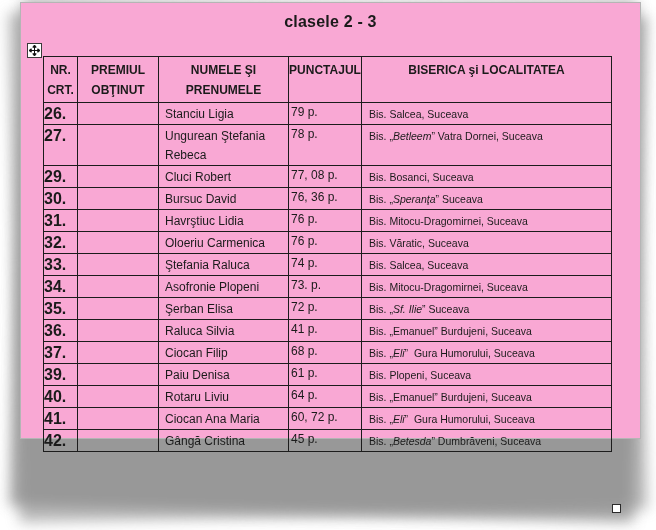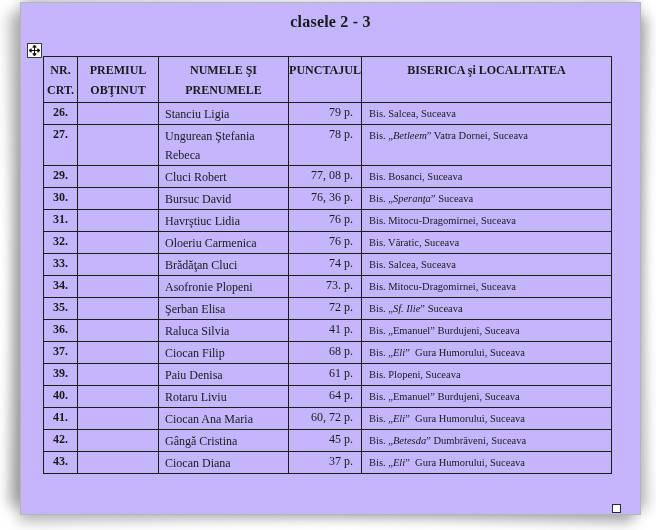--- a/index.html
+++ b/index.html
@@ -15,24 +15,23 @@
     position:absolute;
     background:#8d8d8d;
     filter:blur(7px);
     opacity:.75;
   }
   .backdrop-a { left:16px; top:8px;  width:624px; height:506px; transform:rotate(1.5deg); }
   .backdrop-b { left:14px; top:6px;  width:628px; height:510px; transform:rotate(-1.2deg); opacity:.6; }
   .page {
     position:absolute;
     left:20px; top:2px;
-    width:621px; height:513px;
-    background:#c4b5fd;
+    width:621px; height:437px;
+    background:#f9a8d4;
     border:1px solid #b5b5b5;
-    font-family:Liberation Serif, serif;
   }
   .doc-title {
     position:absolute;
     top:10px; left:0;
     width:100%;
     text-align:center;
     font-size:16px;
     font-weight:bold;
     letter-spacing:.2px;
   }
@@ -69,29 +68,29 @@
   table.results thead th {
     font-size:12px;
     font-weight:bold;
     text-align:center;
     height:46px;
     padding-top:3px;
     line-height:20px;
   }
   table.results tbody tr { height:21px; }
   td.c-nr {
-    font-size:12px; font-weight:bold;
-    text-align:center; padding-top:2px;
+    font-size:16px; font-weight:bold;
+    padding-top:2px;
   }
   td.c-premiul { }
   td.c-name {
     font-size:12px; padding:2px 4px 0 6px; line-height:19px;
   }
   td.c-points {
-    font-size:12px; text-align:right; padding:2px 8px 0 19px;
+    font-size:12px; text-align:left; padding:2px 8px 0 2px;
   }
   td.c-church {
     font-size:10.5px; padding:4px 4px 0 7px;
     white-space:pre-wrap; line-height:14px;margin-top:8px;
   }
   td.c-church .it { font-style:italic; }
 </style>
 </head>
 <body>
 
@@ -184,21 +183,21 @@
         <tr>
           <td class="c-nr">32.</td>
           <td class="c-premiul"></td>
           <td class="c-name">Oloeriu Carmenica</td>
           <td class="c-points">76 p.</td>
           <td class="c-church"><span>Bis. Văratic, Suceava</span></td>
         </tr>
         <tr>
           <td class="c-nr">33.</td>
           <td class="c-premiul"></td>
-          <td class="c-name">Brădăţan Cluci</td>
+          <td class="c-name">Ştefania Raluca</td>
           <td class="c-points">74 p.</td>
           <td class="c-church"><span>Bis. Salcea, Suceava</span></td>
         </tr>
         <tr>
           <td class="c-nr">34.</td>
           <td class="c-premiul"></td>
           <td class="c-name">Asofronie Plopeni</td>
           <td class="c-points">73. p.</td>
           <td class="c-church"><span>Bis. Mitocu-Dragomirnei, Suceava</span></td>
         </tr>
@@ -244,25 +243,18 @@
           <td class="c-points">60, 72 p.</td>
           <td class="c-church"><span>Bis. „</span><span class="it">Eli</span><span>”  Gura Humorului, Suceava</span></td>
         </tr>
         <tr>
           <td class="c-nr">42.</td>
           <td class="c-premiul"></td>
           <td class="c-name">Gângă Cristina</td>
           <td class="c-points">45 p.</td>
           <td class="c-church"><span>Bis. „</span><span class="it">Betesda</span><span>” Dumbrăveni, Suceava</span></td>
         </tr>
-        <tr>
-          <td class="c-nr">43.</td>
-          <td class="c-premiul"></td>
-          <td class="c-name">Ciocan Diana</td>
-          <td class="c-points">37 p.</td>
-          <td class="c-church"><span>Bis. „</span><span class="it">Eli</span><span>”  Gura Humorului, Suceava</span></td>
-        </tr>
       </tbody>
   </table>
 
   <div class="resize-handle"></div>
 
 </div>
 
 </body></html>

